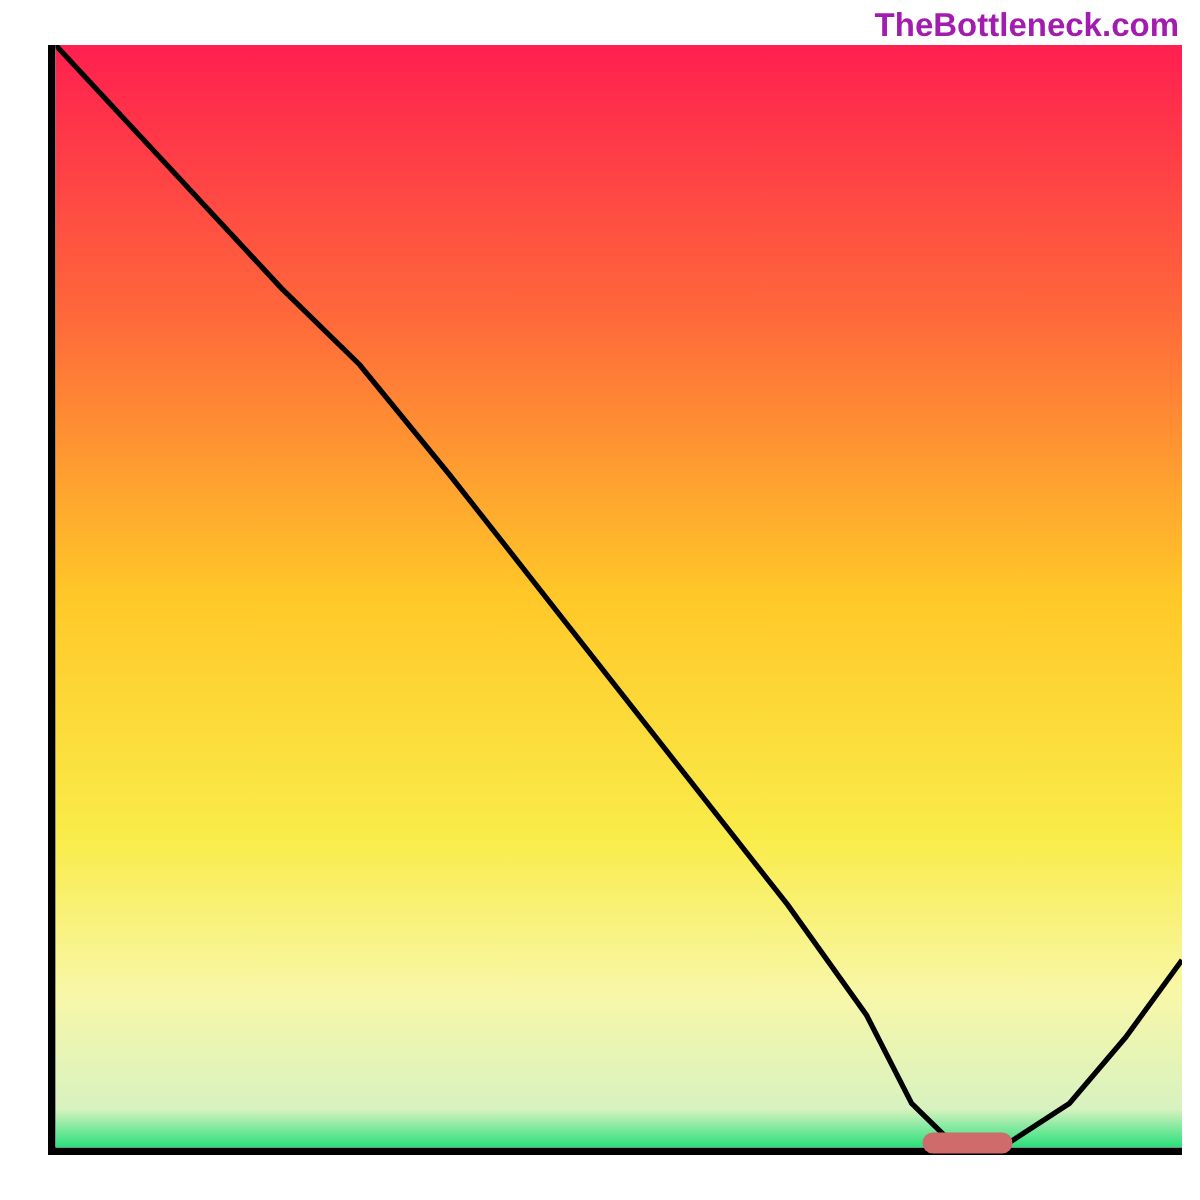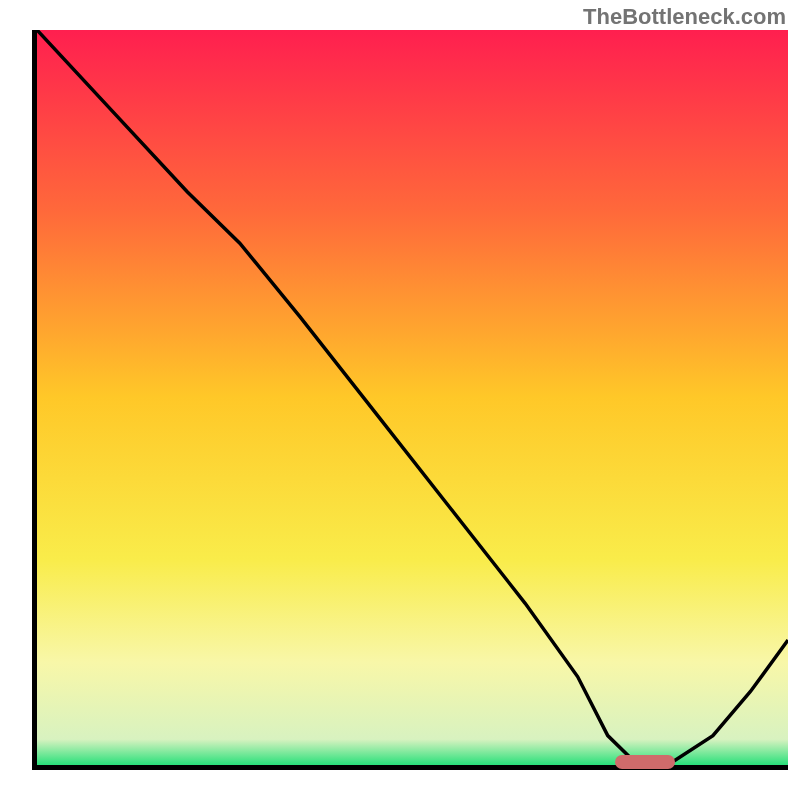--- a/index.html
+++ b/index.html
@@ -9,21 +9,21 @@
     background: #ffffff;
     position: relative;
     font-family: Arial, sans-serif;
   }
   .watermark {
     position: absolute;
     top: 4px;
     right: 14px;
     font-size: 22px;
     font-weight: bold;
-    color: #737373;
+    color: #a21caf;
     z-index: 10;
   }
   .chart-area {
     position: absolute;
     left: 32px;
     top: 30px;
     width: 756px;
     height: 740px;
     border-left: 5px solid #000;
     border-bottom: 5px solid #000;

